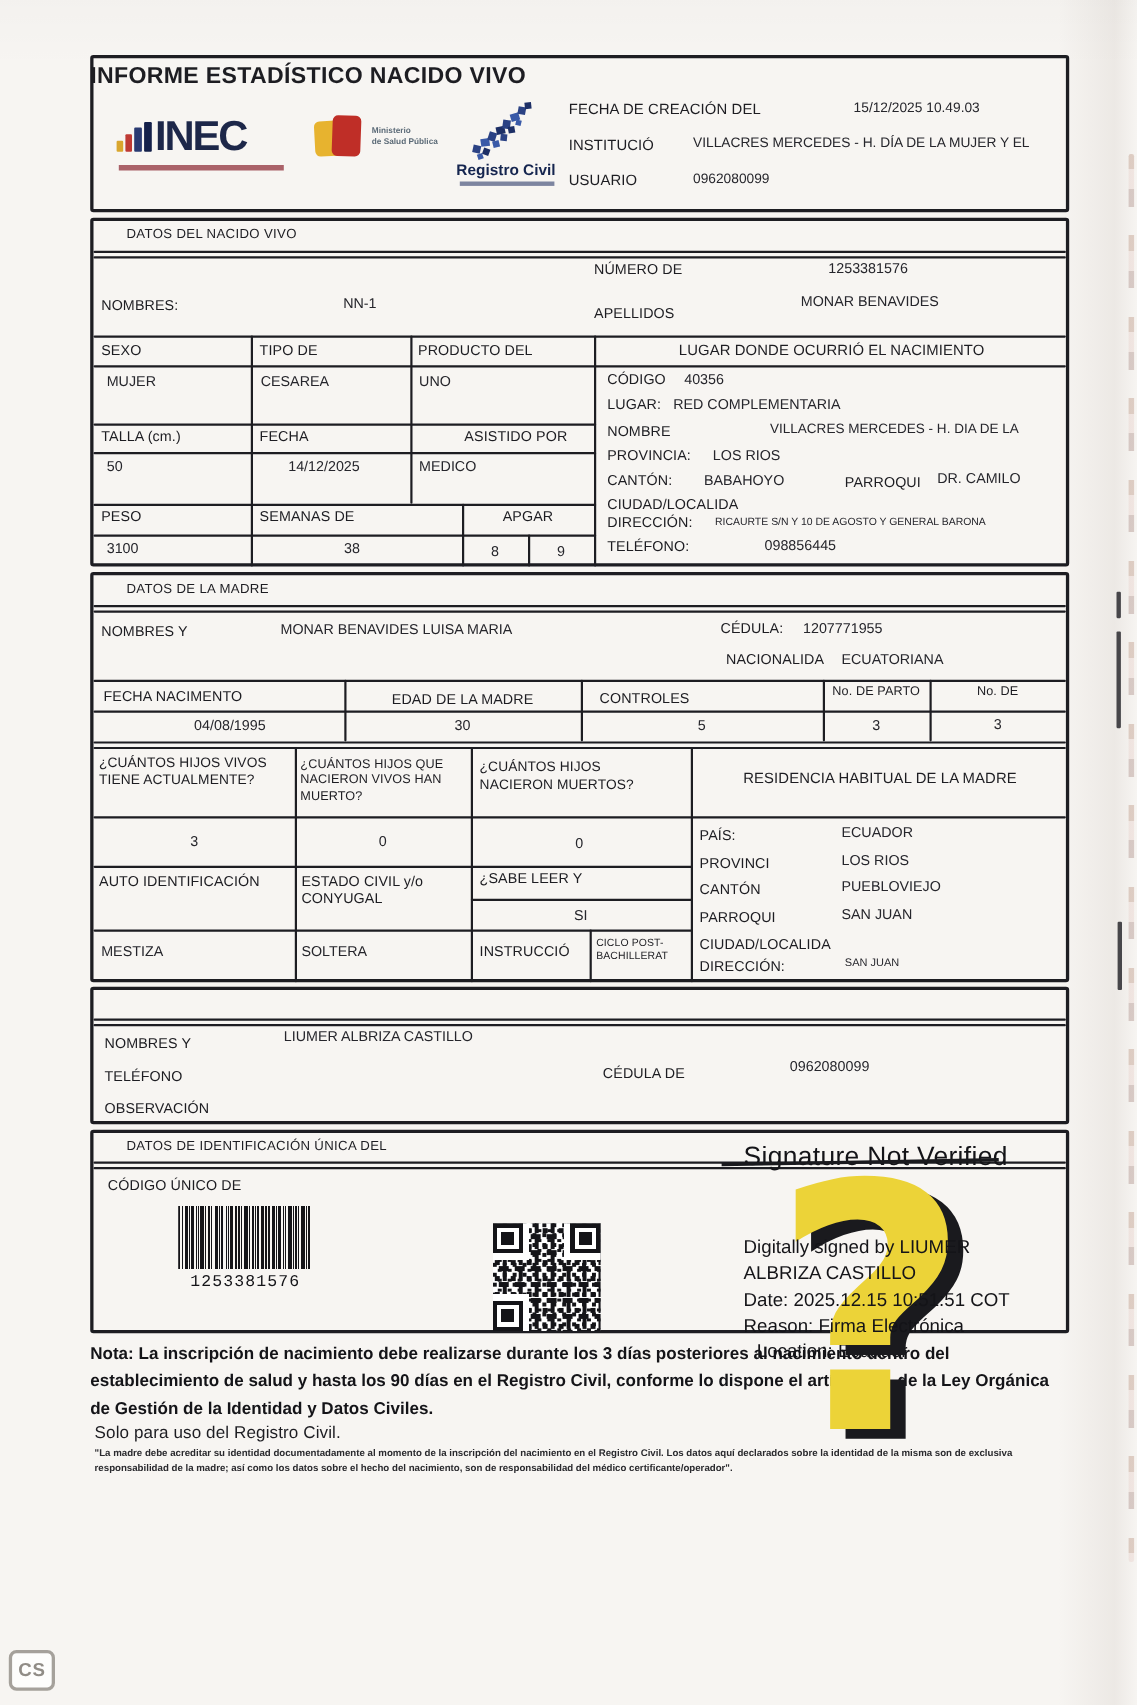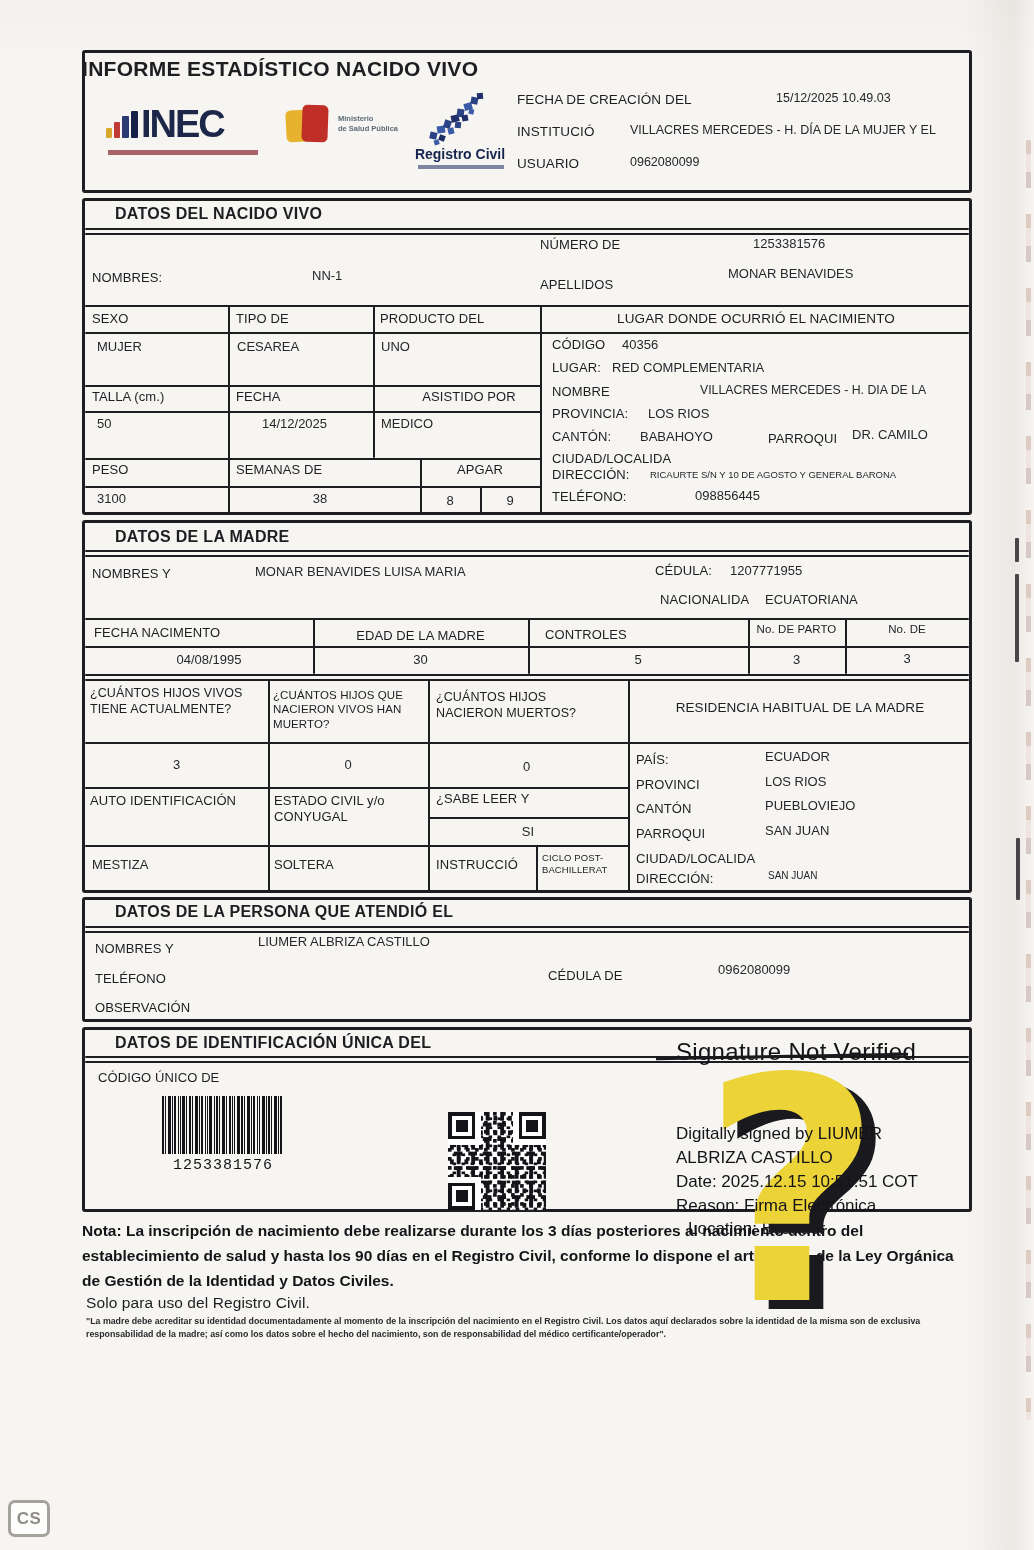--- a/index.html
+++ b/index.html
@@ -3,21 +3,21 @@
 <meta charset="utf-8">
 <style>
   html,body{margin:0;padding:0;background:#e9e7e3}
   .sheet{position:relative;width:1034px;height:1550px;margin:0 auto;overflow:hidden;
     background:#f7f5f2;
     background-image:linear-gradient(90deg,rgba(0,0,0,0) 93%,rgba(95,70,55,.07) 98%,rgba(0,0,0,0) 100%),
                      linear-gradient(180deg,rgba(0,0,0,.015) 0,rgba(0,0,0,0) 4%);
     font-family:"Liberation Sans",sans-serif;color:#1d1d22}
   .box{position:absolute;border:3px solid #1d1d22;box-sizing:border-box;border-radius:3px}
   .ln{position:absolute;background:#1d1d22;border-radius:1px}
-  .sec{position:absolute;font-weight:bold;font-size:16px;letter-spacing:.3px;white-space:nowrap}
+  .sec{position:absolute;font-weight:normal;font-size:12px;letter-spacing:.3px;white-space:nowrap}
   .lbl{position:absolute;font-weight:normal;font-size:13px;line-height:1.18;white-space:nowrap;letter-spacing:.1px}
   .val{position:absolute;font-size:13px;line-height:1.18;white-space:nowrap;color:#26262c}
   .wrap{white-space:normal}
   .c{text-align:center}
   .title{position:absolute;left:82px;top:57px;width:890px;text-align:left;font-weight:bold;font-size:21px;letter-spacing:.3px}
   .sig{position:absolute;font-size:17px;line-height:1.2;white-space:nowrap;color:#141418}
   .qmark{position:absolute;left:702px;top:1038px;z-index:3;font-family:"DejaVu Sans",sans-serif;
          font-size:310px;line-height:1;font-weight:bold;color:#ecd338;text-shadow:14px 9px 0 #1a1a1e}
   .nota{position:absolute;left:82px;top:1218px;width:892px;z-index:2;font-weight:bold;font-size:15.5px;line-height:25px;color:#141418}
   .fine{position:absolute;left:86px;top:1315px;width:888px;font-weight:bold;font-size:8.8px;line-height:13px;color:#2a2a2e}
@@ -217,21 +217,20 @@
   <div class="lbl" style="left:90px;top:793px">AUTO IDENTIFICACIÓN</div>
   <div class="lbl wrap" style="left:274px;top:793px;width:140px;line-height:1.25">ESTADO CIVIL y/o CONYUGAL</div>
   <div class="lbl" style="left:436px;top:791px">¿SABE LEER Y</div>
   <div class="val c" style="left:428px;top:824px;width:200px">SI</div>
   <div class="val" style="left:92px;top:857px">MESTIZA</div>
   <div class="val" style="left:274px;top:857px">SOLTERA</div>
   <div class="lbl" style="left:436px;top:857px">INSTRUCCIÓ</div>
   <div class="lbl wrap" style="left:542px;top:852px;width:86px;font-size:9.5px;line-height:1.25">CICLO POST-BACHILLERAT</div>
 
   <div class="box" style="left:82px;top:897px;width:890px;height:125px"></div>
-  <div class="sec" style="left:115px;top:903px">DATOS DE LA PERSONA QUE ATENDIÓ EL</div>
   <div class="ln" style="left:85px;top:926px;width:884px;height:2px"></div>
   <div class="ln" style="left:85px;top:931px;width:884px;height:2px"></div>
   <div class="lbl" style="left:95px;top:941px">NOMBRES Y</div>
   <div class="val" style="left:258px;top:934px">LIUMER ALBRIZA CASTILLO</div>
   <div class="lbl" style="left:95px;top:971px">TELÉFONO</div>
   <div class="lbl" style="left:548px;top:968px">CÉDULA DE</div>
   <div class="val" style="left:718px;top:962px">0962080099</div>
   <div class="lbl" style="left:95px;top:1000px">OBSERVACIÓN</div>
 
   <div class="box" style="left:82px;top:1027px;width:890px;height:185px"></div>

